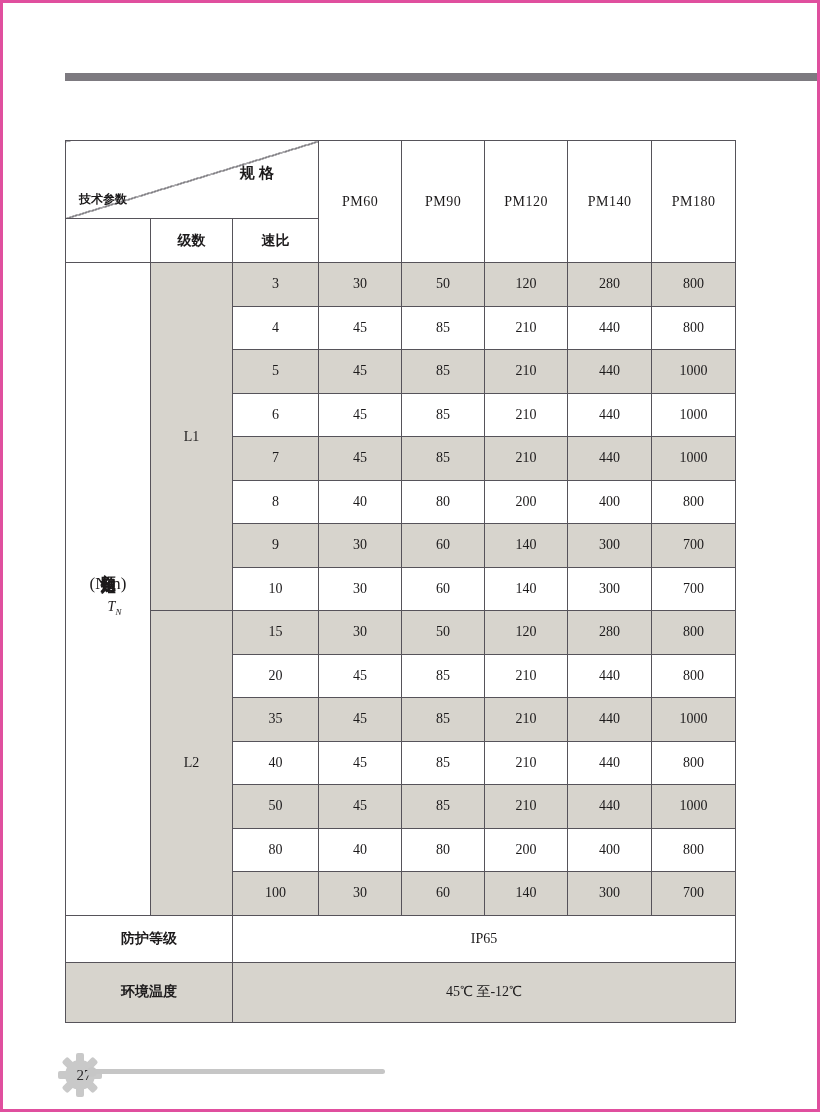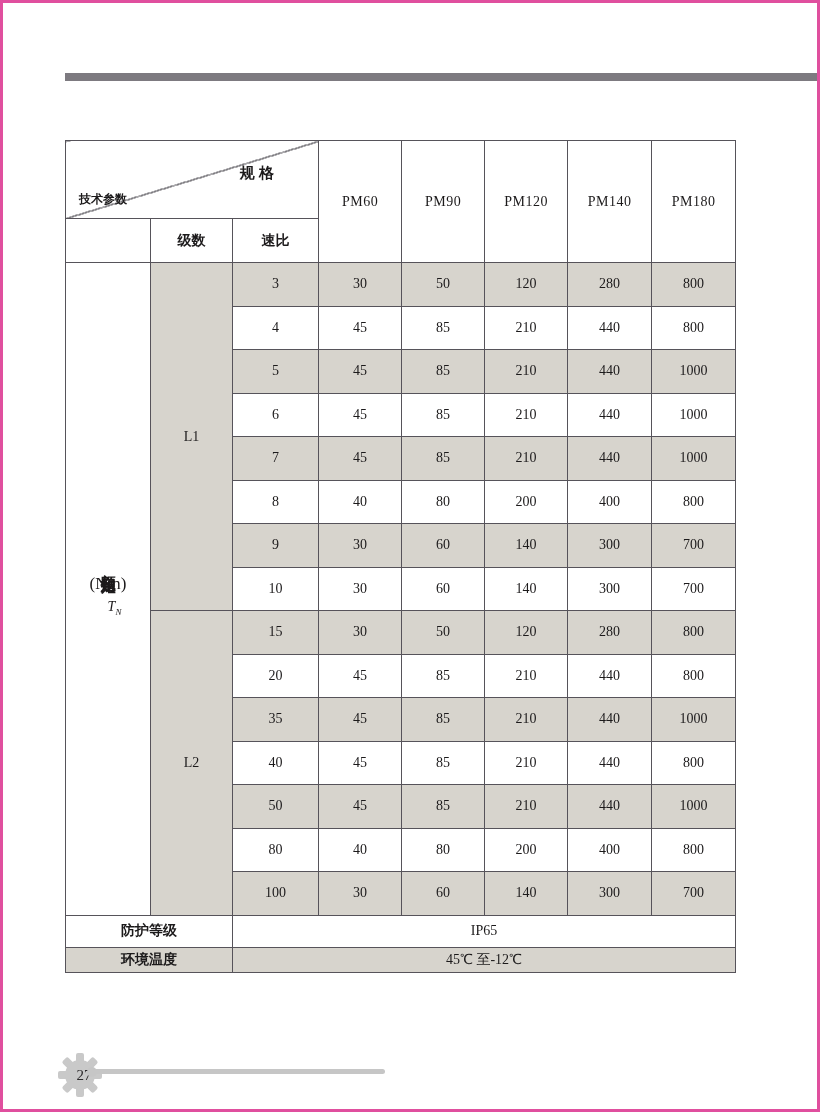--- a/index.html
+++ b/index.html
@@ -23,22 +23,22 @@
     border-collapse:collapse; table-layout:fixed;
   }
   table.spec td {
     border:1px solid #56535a; text-align:center; vertical-align:middle;
     font-family:"Liberation Serif", serif; font-size:14px; color:#1c1a1b;
     padding:0;
   }
   .hrow1 { height:78px;margin-top:39px; }
   .hrow2 { height:44px; }
   .dr    { height:43.5px; }
-  .frow1 { height:32px; }
-  .frow2 { height:25px; }
+  .frow1 { height:47px; }
+  .frow2 { height:60px; }
   td.diag {
     position:relative;
     background-image:linear-gradient(to bottom right,
       transparent calc(50% - 0.6px), #56535a calc(50% - 0.6px),
       #56535a calc(50% + 0.6px), transparent calc(50% + 0.6px));
   }
   .diag-top {
     position:absolute; top:23px; right:44px;
     font-family:"Liberation Sans", sans-serif; font-weight:600; font-size:15px;
   }

